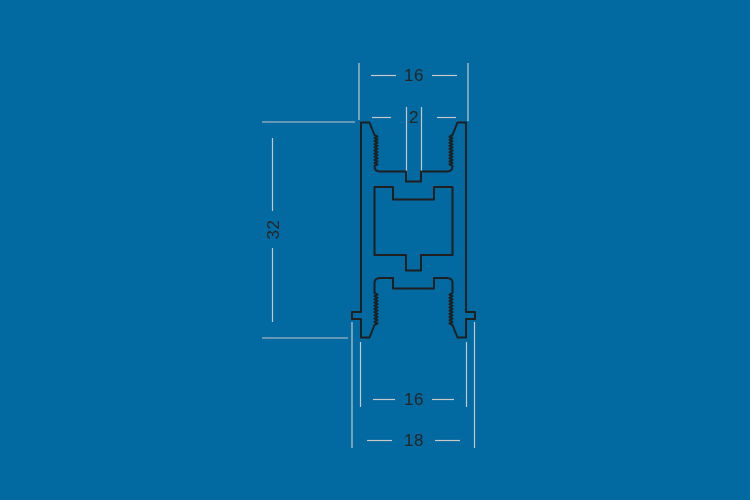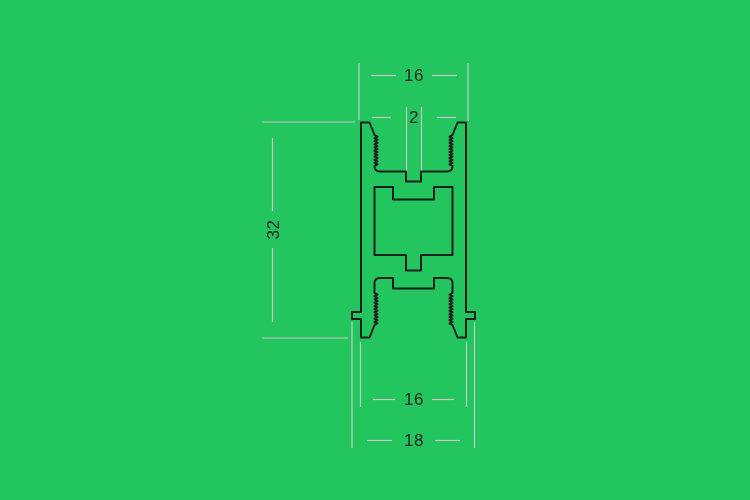--- a/index.html
+++ b/index.html
@@ -4,21 +4,21 @@
 <style>
   html, body {
     margin: 0;
     padding: 0;
     background: #ffffff;
   }
   .canvas {
     position: relative;
     width: 750px;
     height: 500px;
-    background: #22c55e;
+    background: #0369a1;
     overflow: hidden;
     font-family: "Liberation Sans", sans-serif;
   }
   .canvas svg {
     position: absolute;
     top: 0;
     left: 0;
     display: block;
   }
   .dim-text {

